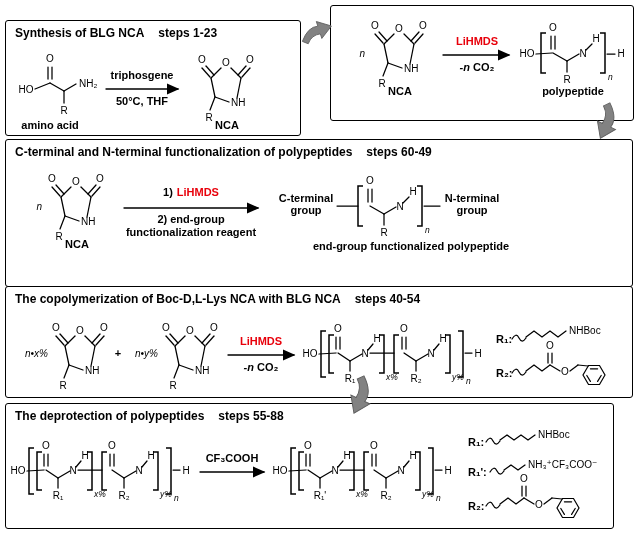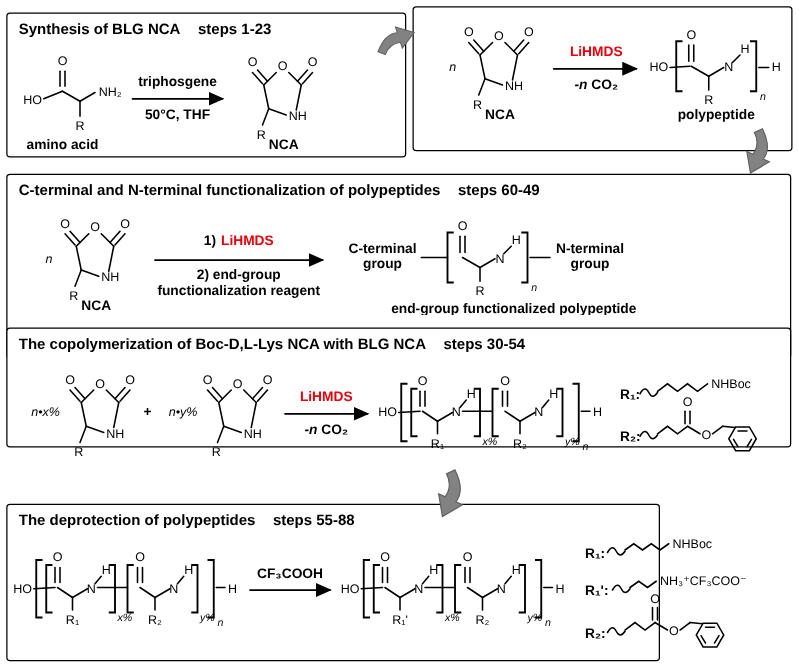--- a/index.html
+++ b/index.html
@@ -54,21 +54,21 @@
       <g id="benzene">
         <polygon points="11,0 5.5,9.5 -5.5,9.5 -11,0 -5.5,-9.5 5.5,-9.5"></polygon>
         <line x1="7.2" y1="0.5" x2="3.6" y2="6.4"></line>
         <line x1="-3.6" y1="6.4" x2="-7.2" y2="0.5"></line>
         <line x1="-3.6" y1="-6.2" x2="3.6" y2="-6.2"></line>
       </g>
       <path id="block-arrow-shape" d="M1,20 Q13,5 25,8 L25,2 L41,13 L25,24 L25,18 Q14,16 7,25 Z"></path>
     </defs>
   </svg>
 
-  <div class="panel" style="left:5px;top:10px;width:320px;height:116px">
+  <div class="panel" style="left:5px;top:20px;width:296px;height:116px">
     <div class="phead">
       <span>Synthesis of BLG NCA</span>
       <span class="psteps">steps 1-23</span>
     </div>
     <svg class="content" width="298" height="92" viewBox="0 0 298 92">
       <g>
         <text class="atom" x="20" y="52" text-anchor="middle">HO</text>
         <line x1="29" y1="48" x2="44" y2="42"></line>
         <line x1="42" y1="38" x2="42" y2="26"></line>
         <line x1="46" y1="38" x2="46" y2="26"></line>
@@ -160,24 +160,24 @@
         <path class="bracket" d="M411,26 L416,26 L416,66 L411,66"></path>
         <text class="sub it" x="419" y="73">n</text>
         <line x1="418" y1="46" x2="434" y2="46"></line>
         <text class="name" x="466" y="42" text-anchor="middle">N-terminal</text>
         <text class="name" x="466" y="54" text-anchor="middle">group</text>
       </g>
       <text class="name" x="405" y="90" text-anchor="middle">end-group functionalized polypeptide</text>
     </svg>
   </div>
 
-  <div class="panel" style="left:5px;top:262px;width:628px;height:96px">
+  <div class="panel" style="left:5px;top:286px;width:628px;height:112px">
     <div class="phead">
       <span>The copolymerization of Boc-D,L-Lys NCA with BLG NCA</span>
-      <span class="psteps">steps 30-54</span>
+      <span class="psteps">steps 40-54</span>
     </div>
     <svg class="content" width="624" height="100" viewBox="0 0 624 100">
       <g>
         <text class="atom it" x="42" y="50" text-anchor="end">n•x%</text>
         <use href="#nca-ring" x="46" y="12"></use>
       </g>
       <text class="rg" x="112" y="50" text-anchor="middle">+</text>
       <g>
         <text class="atom it" x="152" y="50" text-anchor="end">n•y%</text>
         <use href="#nca-ring" x="156" y="12"></use>
@@ -238,21 +238,21 @@
         <text class="atom" x="544" y="42" text-anchor="middle">O</text>
         <line x1="544" y1="58" x2="554" y2="64"></line>
         <text class="atom" x="559" y="68" text-anchor="middle">O</text>
         <line x1="564" y1="64" x2="572" y2="58"></line>
         <line x1="572" y1="58" x2="582" y2="59"></line>
         <use href="#benzene" transform="translate(588,68)"></use>
       </g>
     </svg>
   </div>
 
-  <div class="panel" style="left:5px;top:403px;width:523px;height:126px">
+  <div class="panel" style="left:5px;top:403px;width:609px;height:126px">
     <div class="phead">
       <span>The deprotection of polypeptides</span>
       <span class="psteps">steps 55-88</span>
     </div>
     <svg class="content" width="624" height="102" viewBox="0 0 624 102">
       <g>
         <text class="atom" x="12" y="50" text-anchor="middle">HO</text>
         <path class="bracket" d="M28,24 L23,24 L23,70 L28,70"></path>
         <line x1="21" y1="47" x2="38" y2="46"></line>
         <path class="bracket" d="M36,28 L31,28 L31,66 L36,66"></path>

